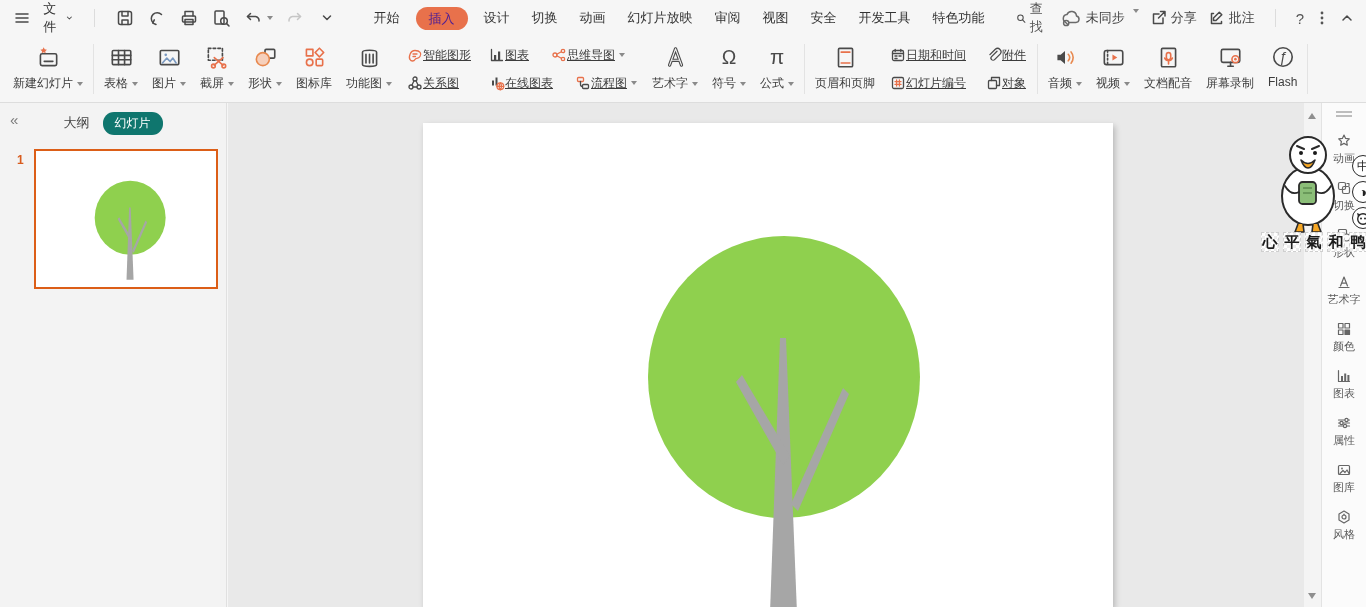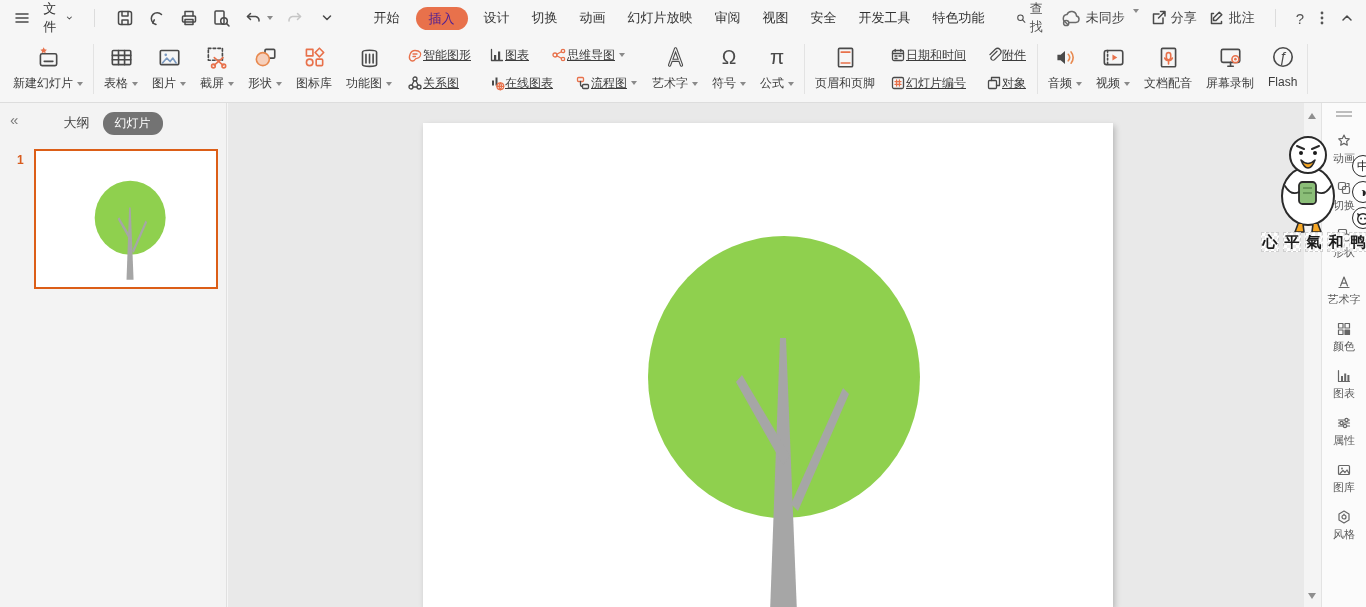--- a/index.html
+++ b/index.html
@@ -27,21 +27,21 @@
   .lbl{font-size:12px;color:#3c3c3c;white-space:nowrap;}
   .caret{width:0;height:0;border-left:3.5px solid transparent;border-right:3.5px solid transparent;border-top:4px solid #8a8a8a;margin-left:4px;display:inline-block;}
   .g2{display:flex;flex-direction:column;justify-content:center;gap:2px;padding:4px 4px;}
   .g2 .row{display:flex;align-items:center;height:26px;}
   .cell{display:flex;align-items:center;cursor:pointer;padding:0 4px;text-decoration:underline;}
   
   #leftpanel{position:absolute;left:0;top:103px;width:227px;height:504px;background:#F3F3F3;border-right:1px solid #E0E0E0;}
   .lp-head{height:40px;display:flex;align-items:center;position:relative;justify-content:center;gap:13px;}
   .lp-collapse{position:absolute;left:10px;top:8px;font-size:15px;color:#7a7a7a;cursor:pointer;}
   .lp-outline{font-size:13px;color:#444;cursor:pointer;}
-  .lp-slides{font-size:12px;color:#fff;background:#737373;border-radius:11px;padding:3px 12px;cursor:pointer;}
+  .lp-slides{font-size:12px;color:#fff;background:#0f766e;border-radius:11px;padding:3px 12px;cursor:pointer;}
   .thumbwrap{position:relative;margin:6px 0 0 34px;width:184px;height:140px;}
   .thumb-no{position:absolute;left:-17px;top:4px;font-size:12px;font-weight:bold;color:#D85C1E;}
   .thumb{width:184px;height:140px;background:#fff;border:2px solid #DC5E17;cursor:pointer;overflow:hidden;}
   #canvas{position:absolute;left:228px;top:103px;width:1076px;height:504px;background:#E9E9E9;overflow:hidden;}
   .page{position:absolute;left:195px;top:20px;width:690px;height:484px;background:#fff;box-shadow:2px 3px 6px rgba(0,0,0,0.22);overflow:hidden;}
   #vscroll{position:absolute;left:1304px;top:103px;width:17px;height:504px;background:#F4F4F4;}
   .sarrow{position:absolute;left:4px;width:0;height:0;border-left:4.5px solid transparent;border-right:4.5px solid transparent;cursor:pointer;}
   .sarrow.up{top:10px;border-bottom:6px solid #8E8E8E;}
   .sarrow.down{bottom:8px;border-top:6px solid #8E8E8E;}
   

